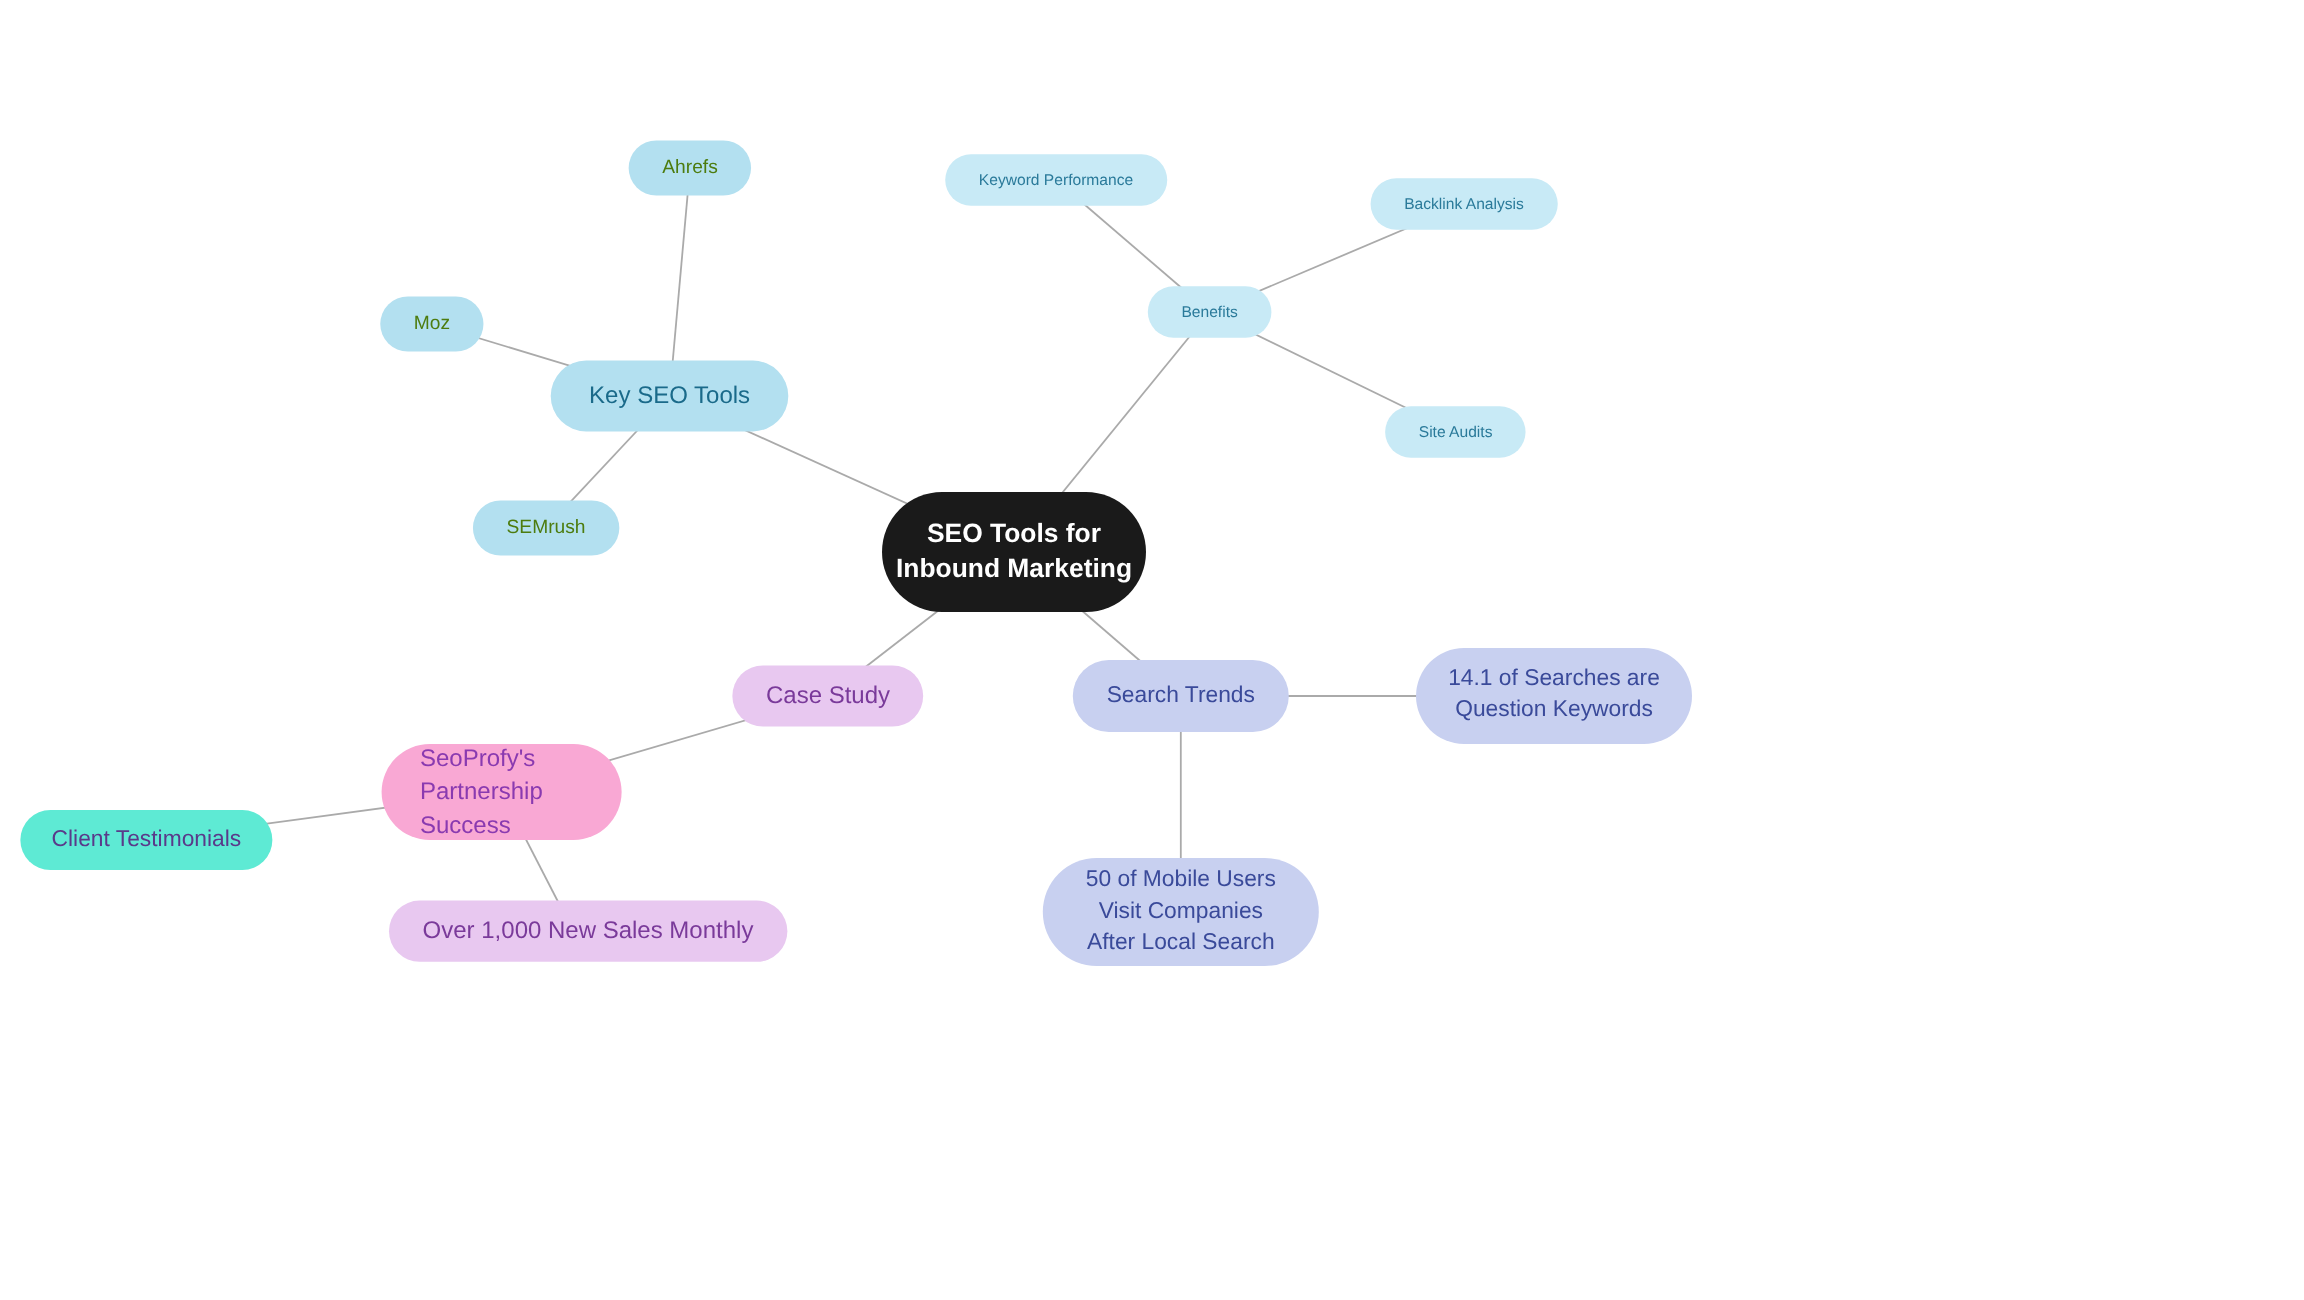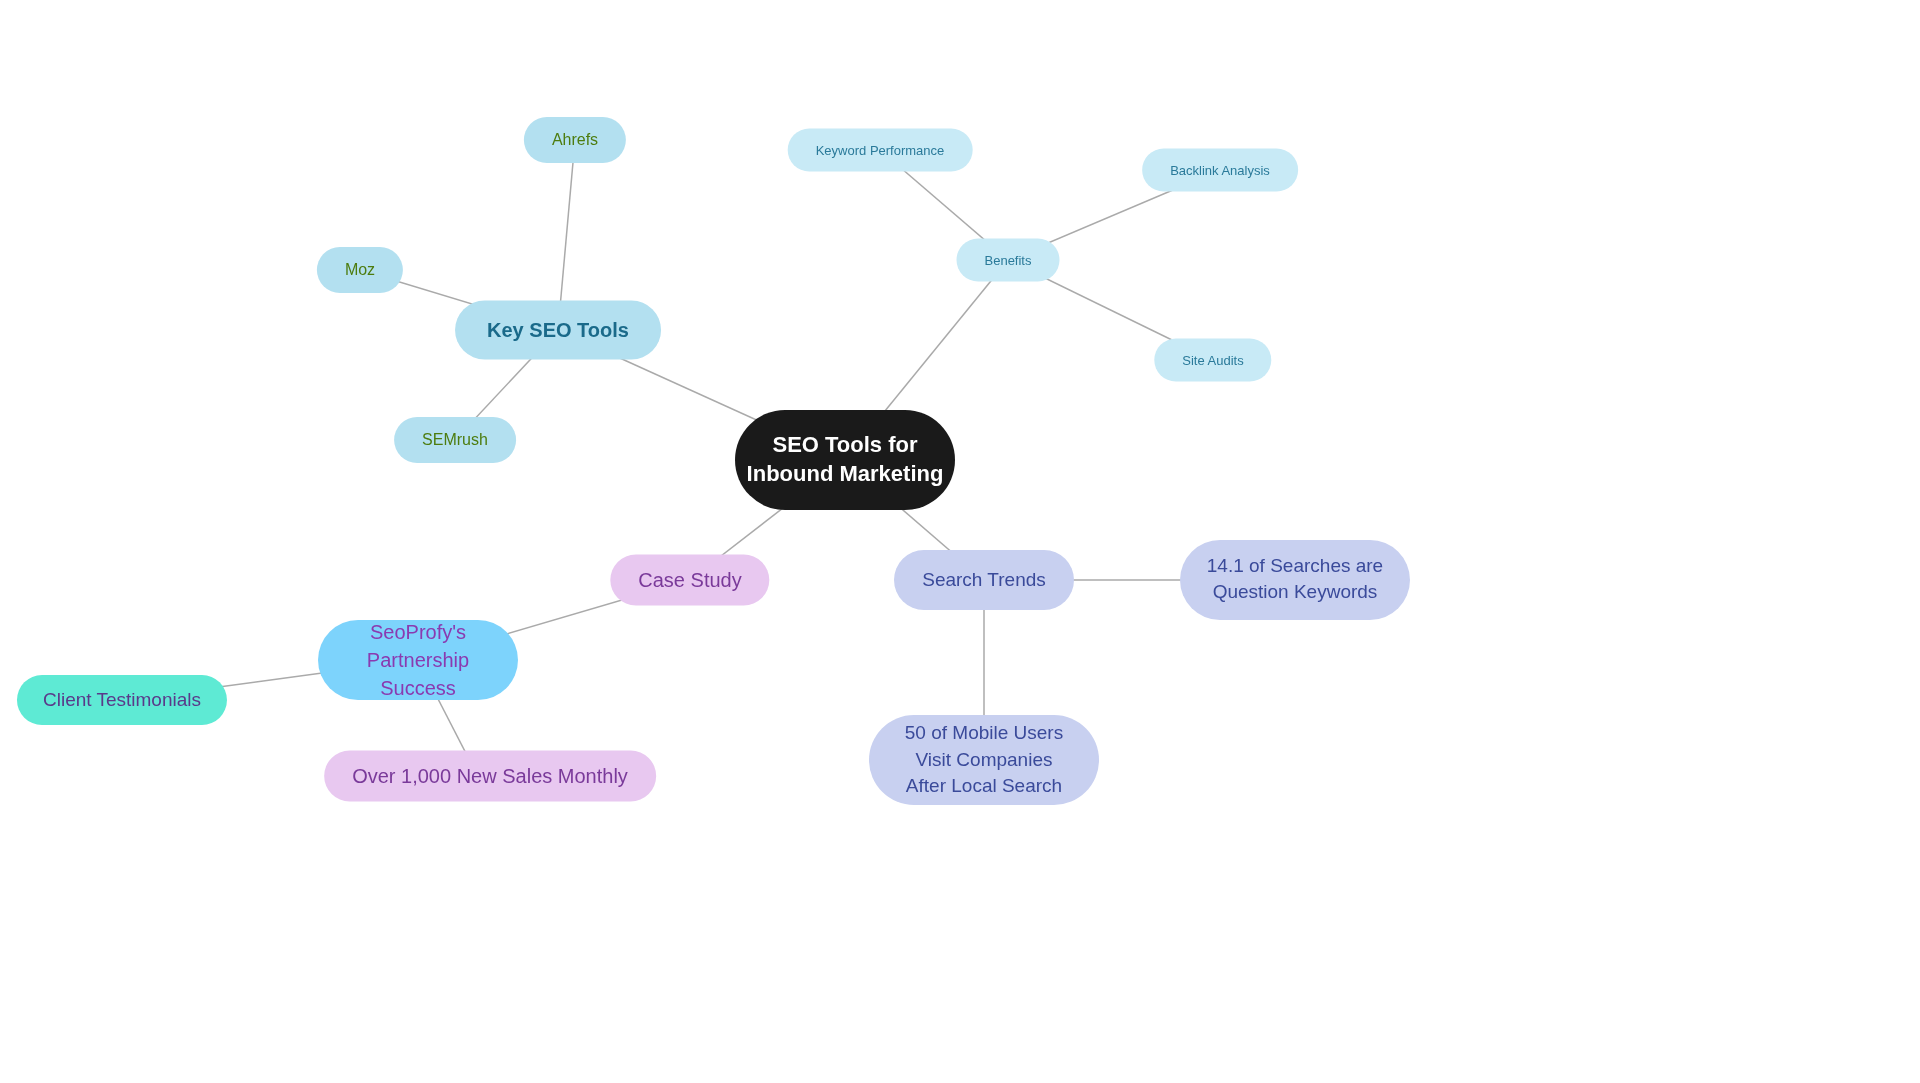--- a/index.html
+++ b/index.html
@@ -42,45 +42,45 @@
       color: #4d7c0f;
       font-size: 16px;
       font-weight: 400;
       padding: 14px 28px;
       white-space: nowrap;
     }
     .node-blue-large {
       background: #b3e0f0;
       color: #1a6a8a;
       font-size: 20px;
-      font-weight: 700;
+      font-weight: 400;
       padding: 18px 32px;
       white-space: nowrap;
     }
     .node-blue-medium {
       background: #c8eaf6;
       color: #2a7a9a;
       font-size: 13px;
       padding: 14px 28px;
       white-space: nowrap;
     }
     .node-purple {
       background: #e8c8f0;
       color: #7a3a9a;
       font-size: 20px;
       padding: 14px 28px;
       white-space: nowrap;
     }
     .node-purple-large {
-      background: #7dd3fc;
+      background: #f9a8d4;
       color: #8a3ab0;
       font-size: 20px;
       font-weight: 500;
       padding: 18px 32px;
-      text-align: center;
+      text-align: left;
       line-height: 1.4;
     }
     .node-purple-light {
       background: #5eead4;
       color: #5a3a8a;
       font-size: 19px;
       padding: 14px 26px;
       white-space: nowrap;
     }
     .node-indigo {

